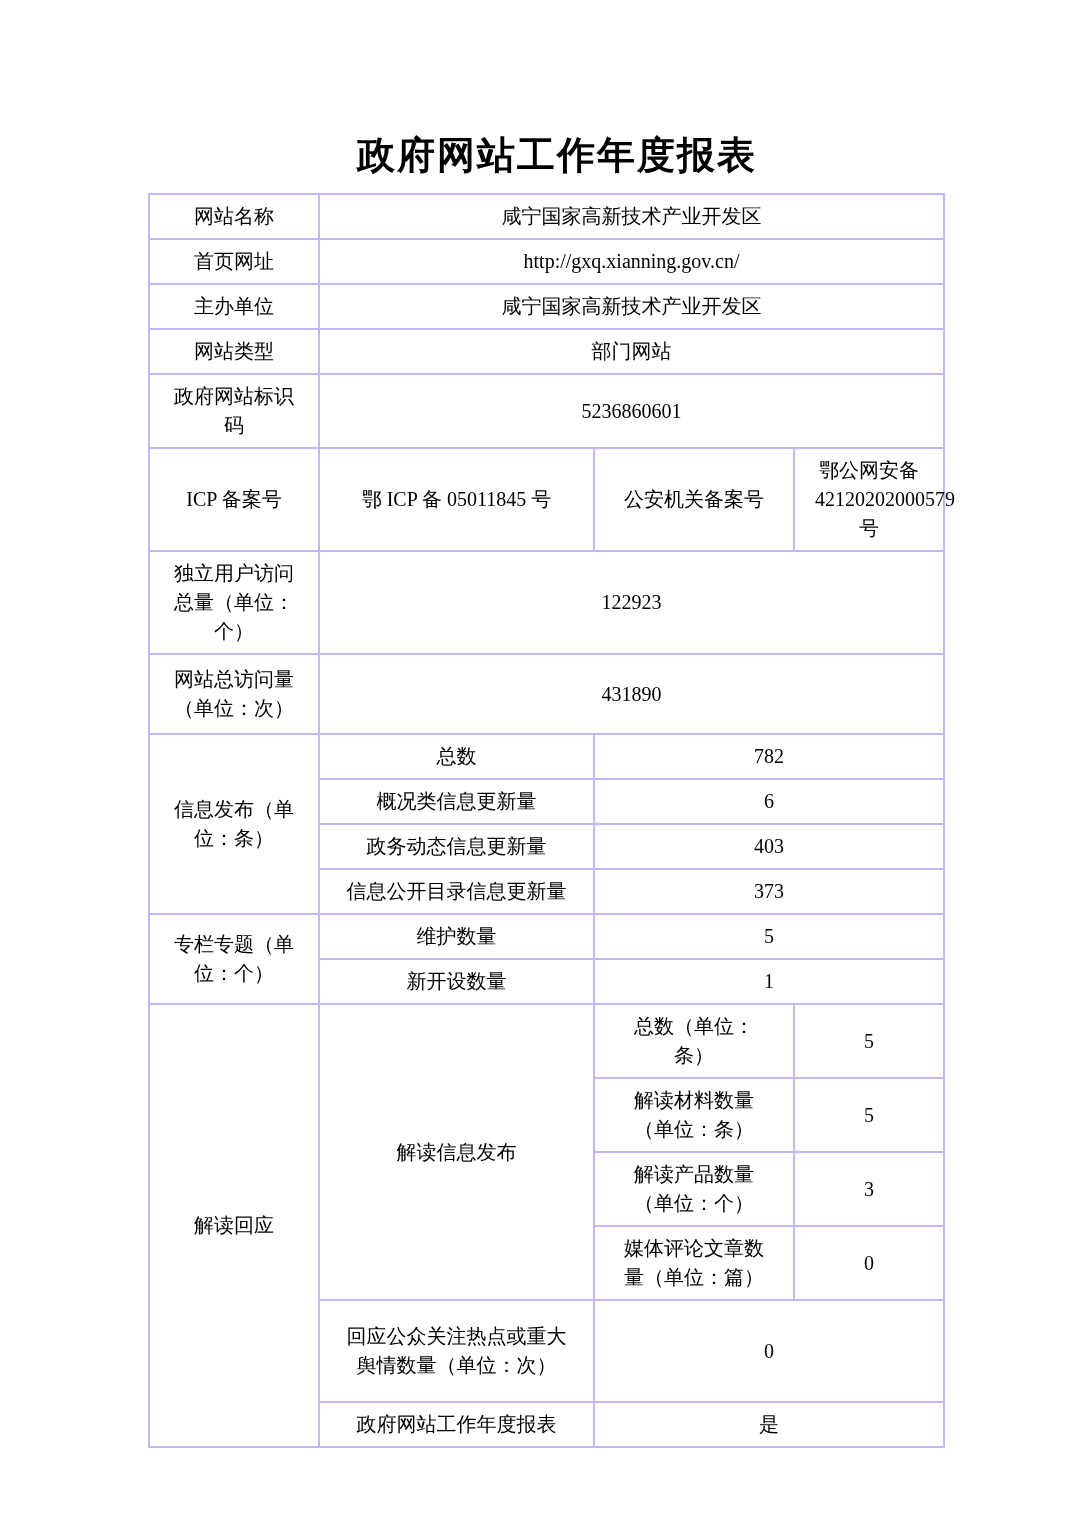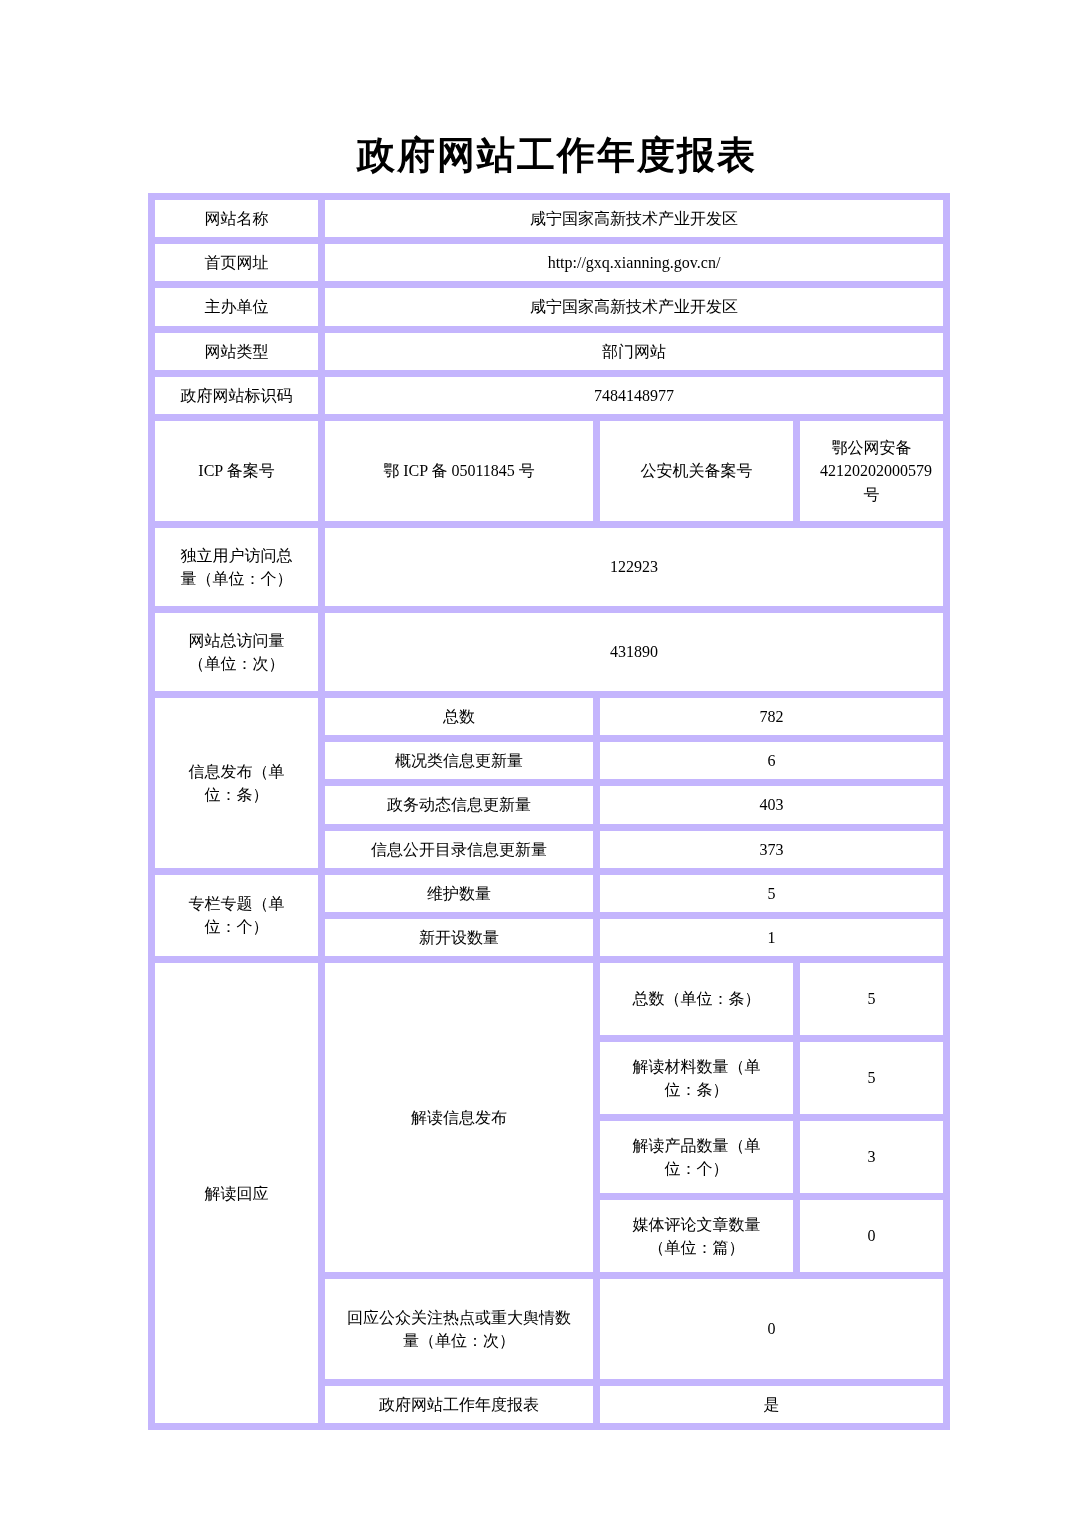--- a/index.html
+++ b/index.html
@@ -40,24 +40,24 @@
     font-family: "DejaVu Sans", "Liberation Sans", sans-serif;
   }
   table.main {
     border-collapse: collapse;
     margin-left: 148px;
     margin-top: 12px;
     width: 795px;
     table-layout: fixed;
   }
   table.main td {
-    border: 7px solid #c4b5fd;
+    border: 2px solid #c4b5fd;
     text-align: center;
     vertical-align: middle;
-    font-size: 16px;
+    font-size: 20px;
     padding: 7px 20px;
     line-height: 1.45;
     font-family: "Liberation Serif", "DejaVu Serif", serif;
   }
   td.mono {
     font-family: "Liberation Mono", "DejaVu Sans Mono", monospace;
     font-size: 16px;
     margin-left: 30px;
   }
   .c1 { width: 170px; }
@@ -92,21 +92,21 @@
       <tr>
         <td>主办单位</td>
         <td colspan="3">咸宁国家高新技术产业开发区</td>
       </tr>
       <tr>
         <td>网站类型</td>
         <td colspan="3">部门网站</td>
       </tr>
       <tr>
         <td>政府网站标识码</td>
-        <td colspan="3">7484148977</td>
+        <td colspan="3">5236860601</td>
       </tr>
       <tr>
         <td style="height:86px">ICP 备案号</td>
         <td>鄂 ICP 备 05011845 号</td>
         <td>公安机关备案号</td>
         <td class="twoline">鄂公网安备 42120202000579 号</td>
       </tr>
       <tr>
         <td style="height:64px" class="twoline">独立用户访问总量（单位：个）</td>
         <td colspan="3">122923</td>

